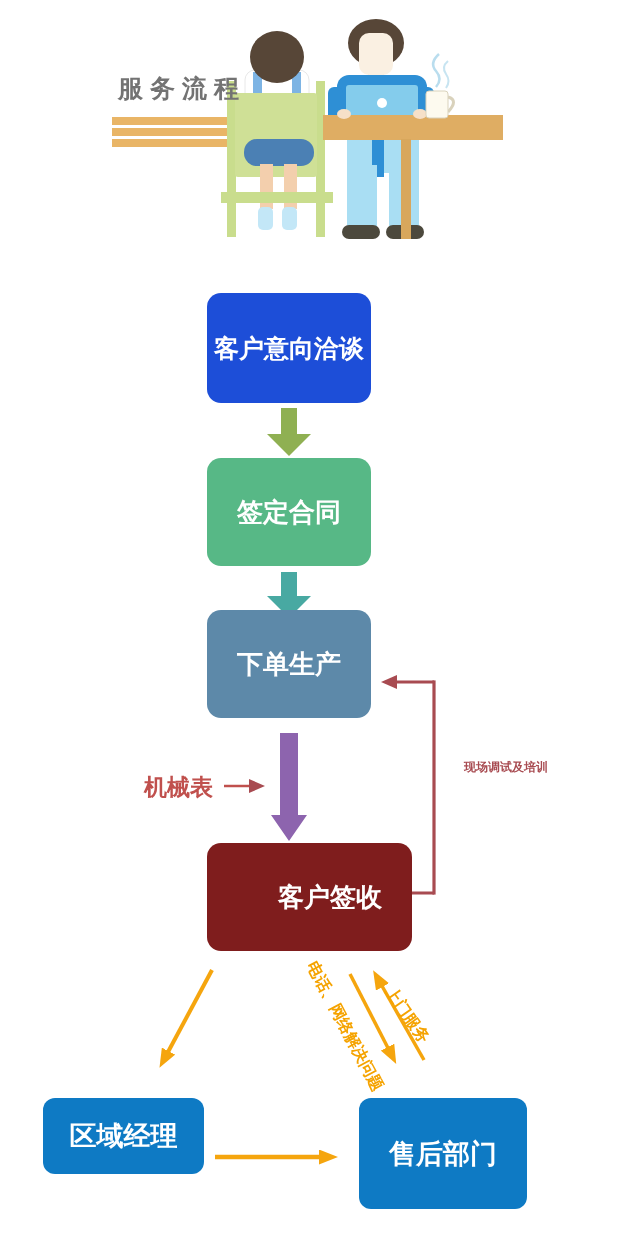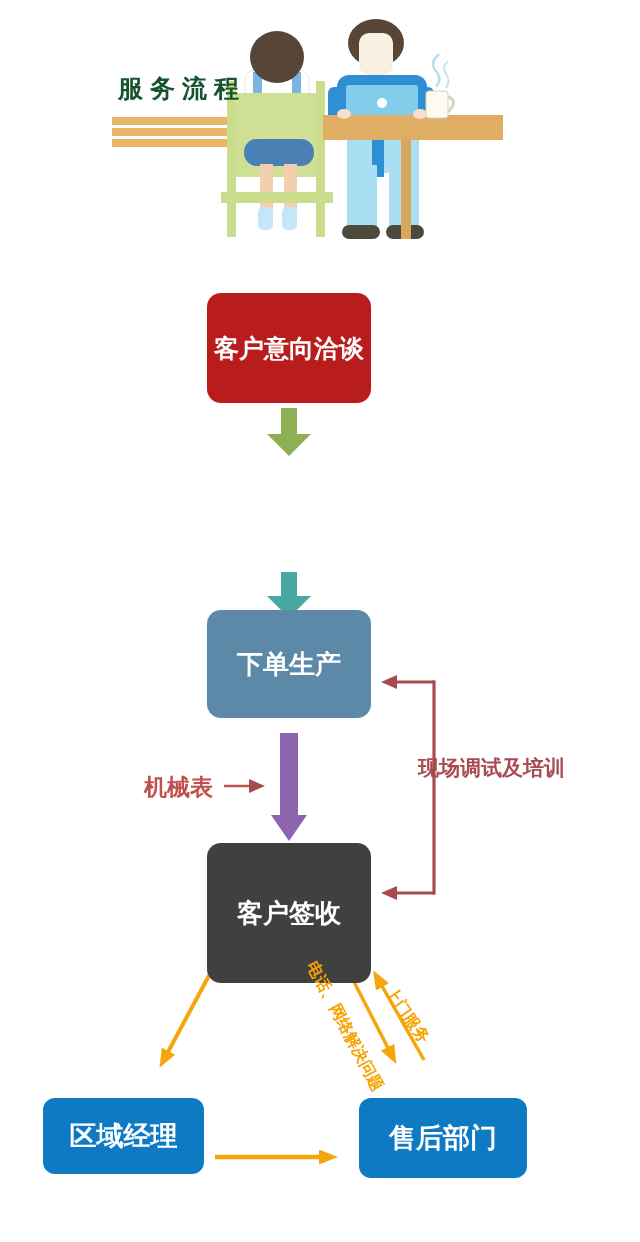--- a/index.html
+++ b/index.html
@@ -3,38 +3,38 @@
 <meta charset="utf-8">
 <style>
   html,body{margin:0;padding:0;background:#fff;}
   .canvas{
     position:relative;width:640px;height:1242px;margin:0 auto;background:#ffffff;
     overflow:hidden;font-family:"Liberation Sans","DejaVu Sans",sans-serif;
   }
   .abs{position:absolute;}
   .page-title{
     position:absolute;left:118px;top:72px;
-    color:#14532d;font-size:25px;font-weight:bold;letter-spacing:7px;white-space:nowrap;
+    color:#737373;font-size:25px;font-weight:bold;letter-spacing:7px;white-space:nowrap;
   }
   .node{
     position:absolute;display:flex;align-items:center;justify-content:center;
     color:#ffffff;font-weight:bold;border-radius:14px;text-align:center;white-space:nowrap;
   }
-  .node-1{left:207px;top:293px;width:164px;height:110px;background:#b91c1c;font-size:25px;}
+  .node-1{left:207px;top:293px;width:164px;height:110px;background:#1d4ed8;font-size:25px;}
   .node-2{left:207px;top:458px;width:164px;height:108px;background:#57b886;font-size:26px;}
   .node-3{left:207px;top:610px;width:164px;height:108px;background:#5d89a9;font-size:26px;}
-  .node-4{left:207px;top:843px;width:164px;height:140px;background:#404040;font-size:26px;}
+  .node-4{left:207px;top:843px;width:164px;height:108px;background:#7f1d1d;font-size:26px;padding-left:41px;}
   .node-5{left:43px;top:1098px;width:161px;height:76px;background:#0e7ac4;font-size:27px;border-radius:12px;}
-  .node-6{left:359px;top:1098px;width:168px;height:80px;background:#0e7ac4;font-size:27px;border-radius:12px;}
+  .node-6{left:359px;top:1098px;width:168px;height:111px;background:#0e7ac4;font-size:27px;border-radius:12px;}
   .label-mech{
     position:absolute;left:144px;top:772px;color:#c0504d;font-size:23px;font-weight:bold;white-space:nowrap;
   }
   .label-onsite{
-    position:absolute;left:418px;top:756px;width:176px;
-    color:#a84b51;font-size:21px;line-height:23px;font-weight:bold;
+    position:absolute;left:418px;top:756px;width:176px;text-align:center;
+    color:#a84b51;font-size:12px;line-height:23px;font-weight:bold;
   }
   .label-phone{
     position:absolute;left:320px;top:958px;color:#f5a300;font-size:16px;font-weight:bold;
     transform:rotate(62deg);transform-origin:0 0;white-space:nowrap;
   }
   .label-door{
     position:absolute;left:397px;top:983px;color:#f5a300;font-size:16px;font-weight:bold;
     transform:rotate(55deg);transform-origin:0 0;white-space:nowrap;
   }
   svg{display:block;}
@@ -132,20 +132,21 @@
 
     <g stroke="#f5a50e" fill="none">
       <line x1="212" y1="970" x2="168" y2="1052" stroke-width="4" marker-end="url(#yhead)"></line>
       <line x1="350" y1="974" x2="388" y2="1048" stroke-width="3.5" marker-end="url(#yhead)"></line>
       <line x1="424" y1="1060" x2="382" y2="986" stroke-width="3.5" marker-end="url(#yhead)"></line>
       <line x1="215" y1="1157" x2="320" y2="1157" stroke-width="4.5" marker-end="url(#yhead)"></line>
     </g>
   </svg>
 
   <div class="node node-1">客户意向洽谈</div>
+  <div class="node node-2">签定合同</div>
   <div class="node node-3">下单生产</div>
   <div class="node node-4">客户签收</div>
   <div class="node node-5">区域经理</div>
   <div class="node node-6">售后部门</div>
 
   <div class="label-mech">机械表</div>
   <div class="label-onsite">
     <div>现场调试及培训</div>
   </div>
   <div class="label-phone">电话、网络解决问题</div>

